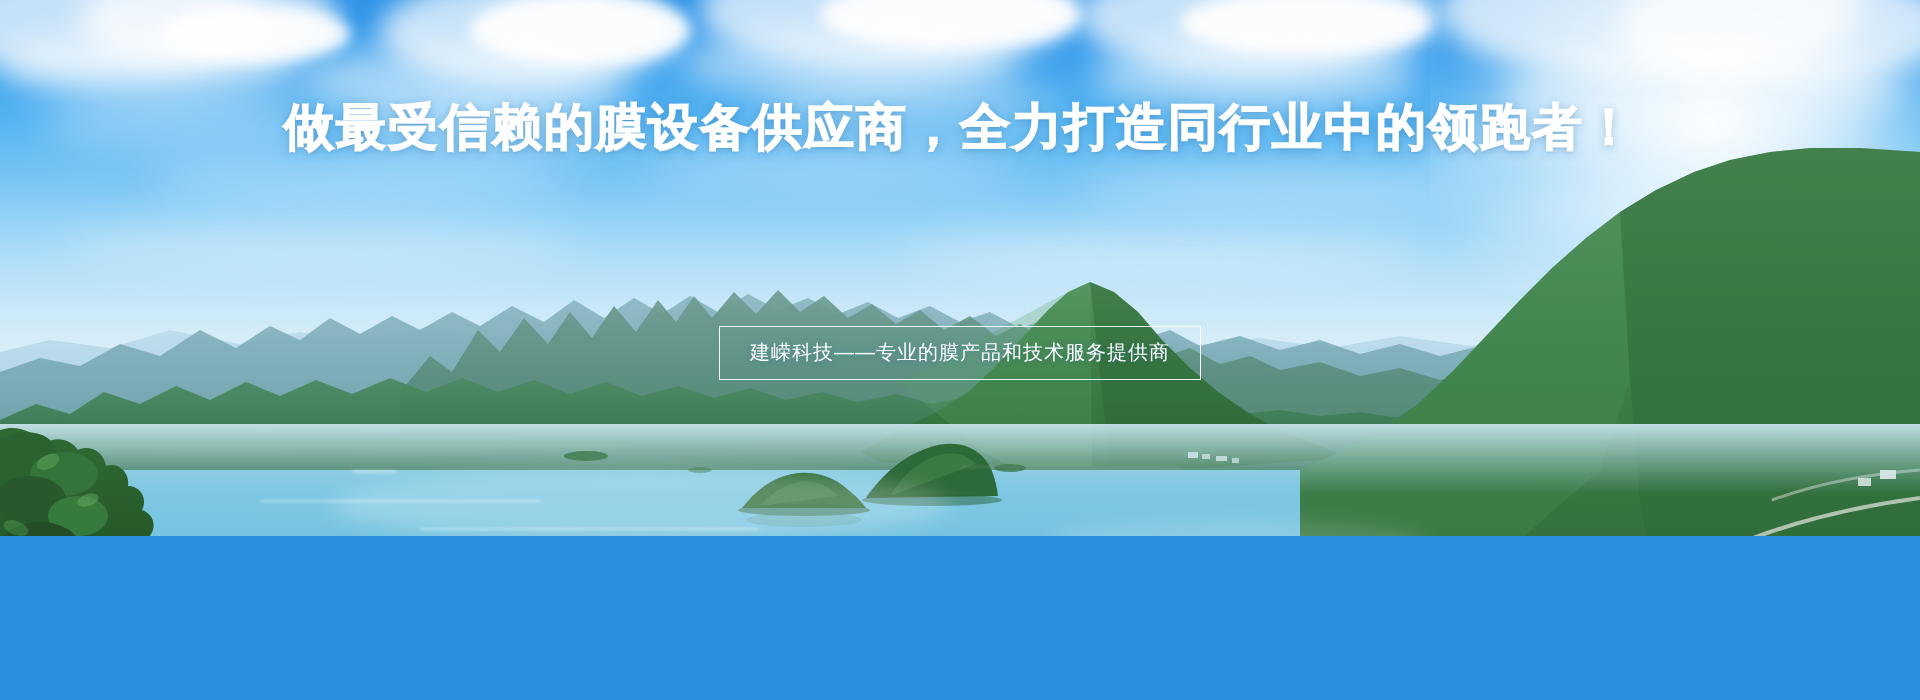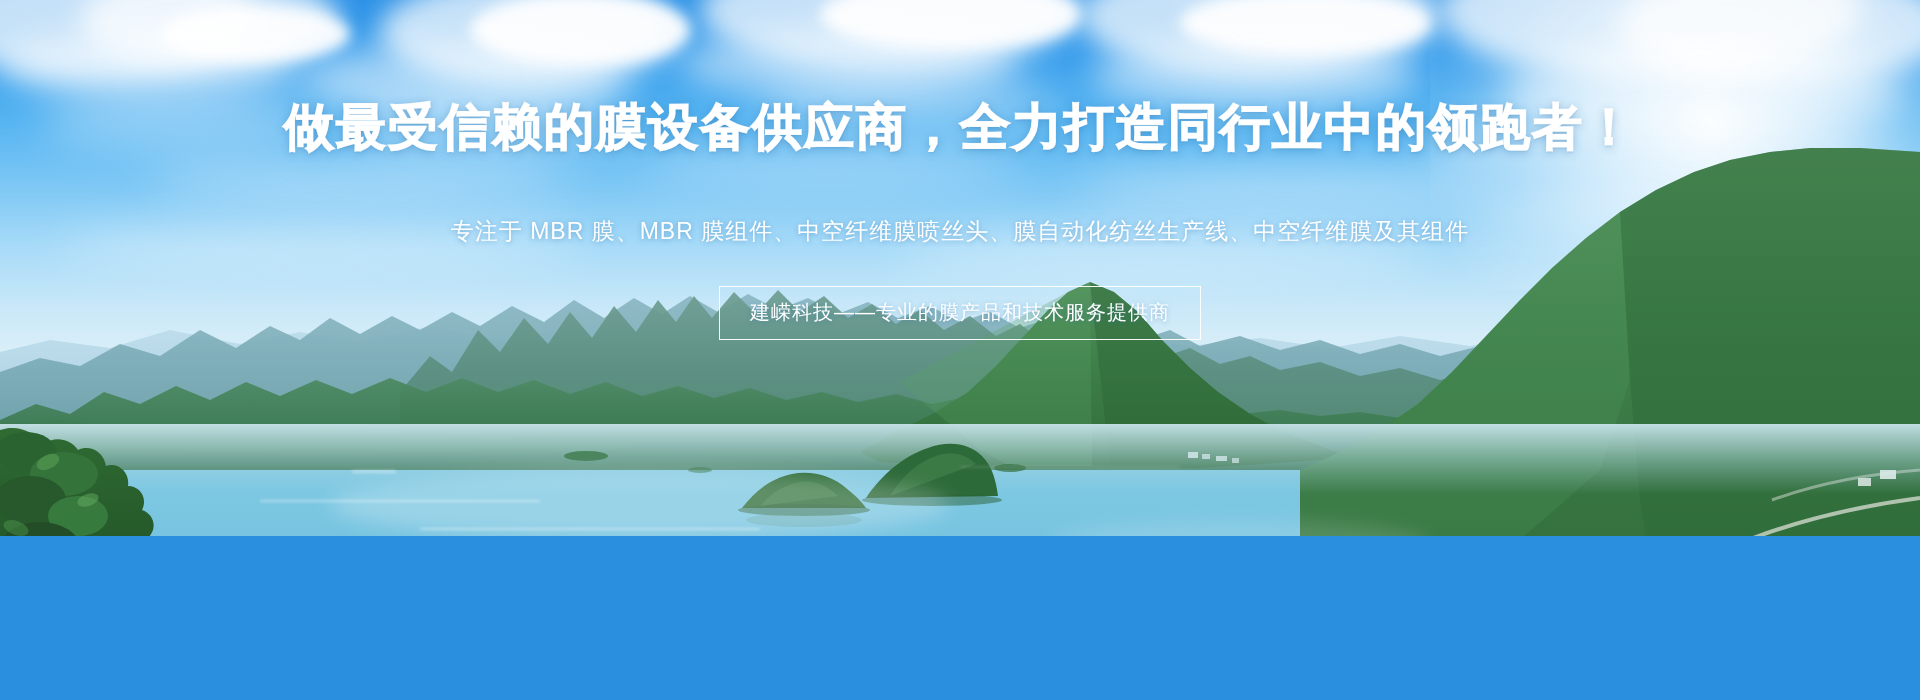--- a/index.html
+++ b/index.html
@@ -44,20 +44,21 @@
     font-size:23px; font-weight:normal; color:#ffffff; letter-spacing:1px;
     white-space:nowrap;
     text-shadow:0 1px 5px rgba(40,110,170,.45);
   }
   .tagbox-wrap{ position:absolute; left:0; top:286px; width:1920px; text-align:center; }
   .tagbox{
     display:inline-block; padding:12px 30px 13px 30px;
     border:1px solid rgba(255,255,255,.95);
     font-size:20px; color:#ffffff; letter-spacing:1px; white-space:nowrap;
     text-shadow:0 1px 5px rgba(40,110,170,.4);
+    margin-top:40px;
   }
 </style>
 </head>
 <body>
 
 <div class="banner">
 
   <div class="sky"></div>
   <div class="sun"></div>
 
@@ -218,20 +219,19 @@
   <div class="ripple" style="left:1120px; top:596px; width:320px;"></div>
   <div class="ripple" style="left:960px; top:466px; width:220px; opacity:.3;"></div>
   <div class="ripple" style="left:1260px; top:690px; width:420px; opacity:.3;"></div>
 
   <div class="ripple" style="left:352px; top:470px; width:44px; height:3px; opacity:.85;"></div>
 
   <div class="copy">
 
     <div class="headline">做最受信赖的膜设备供应商，全力打造同行业中的领跑者！</div>
 
-    <div class="subtitle">专注于 MBR 膜、MBR 膜组件、中空纤维膜喷丝头、膜自动化纺丝生产线、中空纤维膜及其组件</div>
 
     <div class="tagbox-wrap">
       <div class="tagbox">建嵘科技——专业的膜产品和技术服务提供商</div>
     </div>
 
   </div>
 </div>
 
 </body></html>

